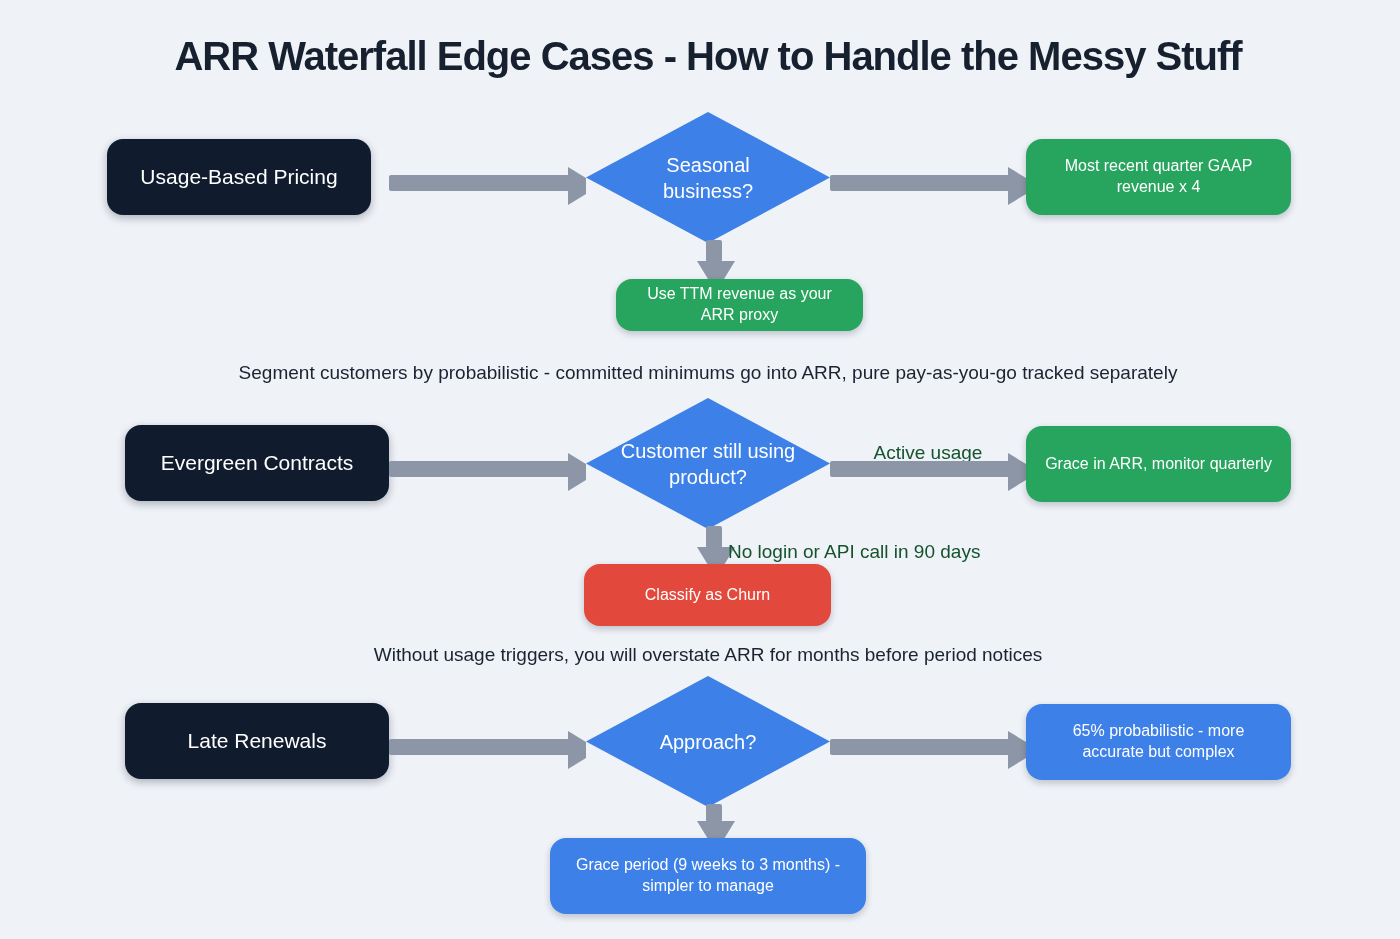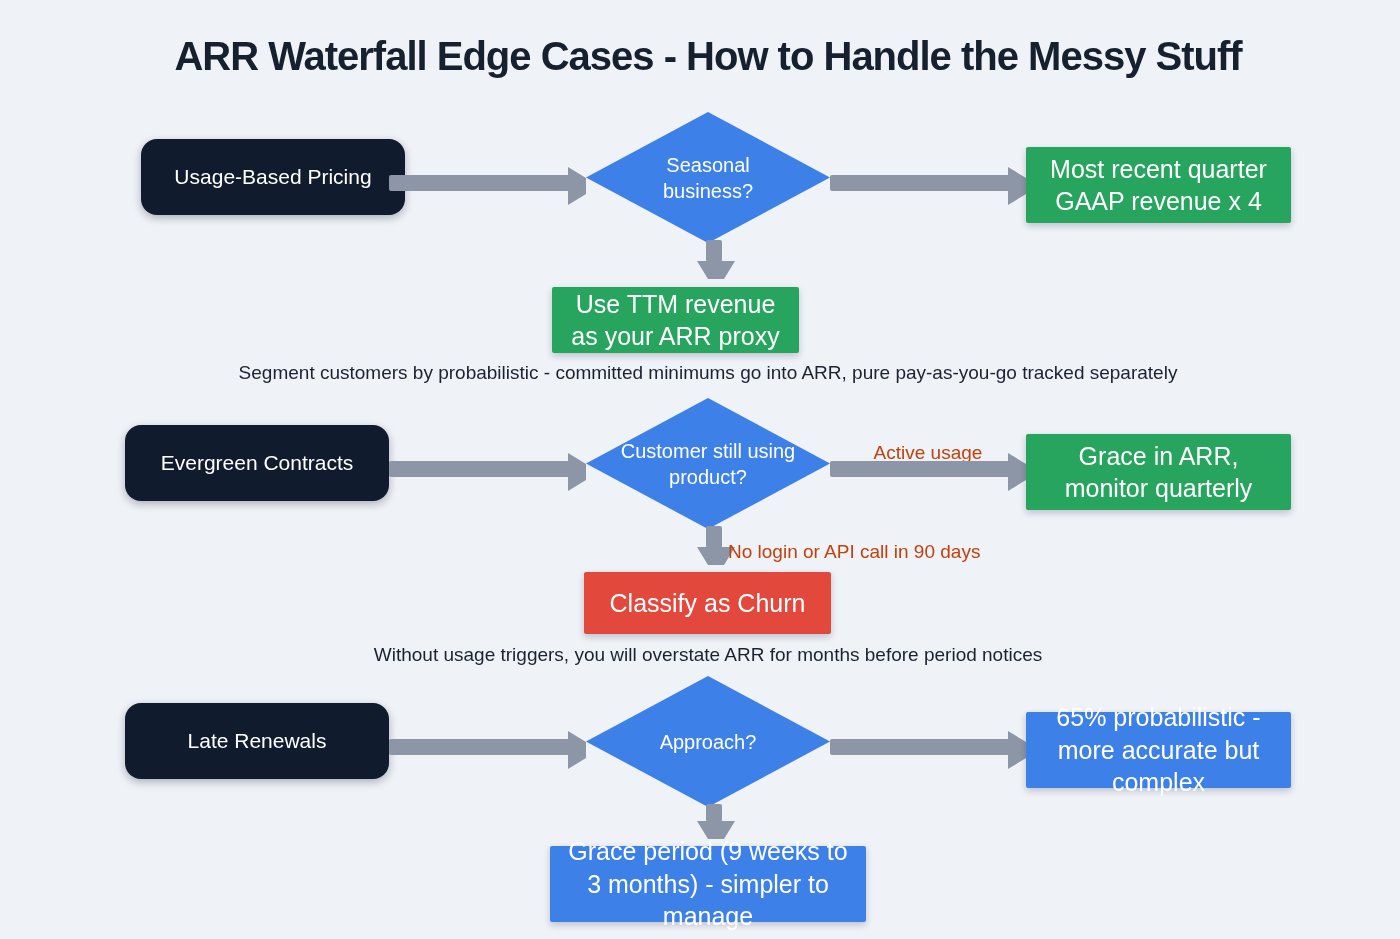--- a/index.html
+++ b/index.html
@@ -12,58 +12,58 @@
   .canvas{position:absolute;left:0;top:0;width:1400px;height:939px;}
   .title{position:absolute;left:0;top:18px;width:1400px;text-align:center;font-size:40px;font-weight:800;
          letter-spacing:-1px;color:var(--ink);}
   .node{position:absolute;display:flex;align-items:center;justify-content:center;text-align:center;
         color:var(--text_light);line-height:1.3;}
   .src{width:264px;height:76px;background:var(--node_dark);border-radius:16px;font-size:21px;font-weight:500;
        box-shadow:0 3px 8px rgba(13,25,45,.30);}
   .diamond{width:244px;height:131px;background:var(--decision_blue);
            clip-path:polygon(50% 0,100% 50%,50% 100%,0 50%);font-size:20px;font-weight:500;
            filter:drop-shadow(0 2px 3px rgba(13,25,45,.22));padding:0 34px;}
-  .result{border-radius:2px;font-size:25px;font-weight:500;padding:6px 14px;
-          box-shadow:0 3px 7px rgba(13,25,45,.22);margin-top:8px;}
+  .result{border-radius:16px;font-size:16px;font-weight:500;padding:6px 14px;
+          box-shadow:0 3px 7px rgba(13,25,45,.22);}
   .green{background:var(--result_green);}
   .red{background:var(--churn_red);}
   .blue{background:var(--option_blue);}
   .shaft-h{position:absolute;height:5px;background:var(--arrow_gray);border-radius:2px;}
   .shaft-v{position:absolute;width:5px;background:var(--arrow_gray);border-radius:2px;}
   .head-right{position:absolute;width:0;height:0;border-top:11px solid transparent;
               border-bottom:11px solid transparent;border-left:18px solid var(--arrow_gray);}
   .head-down{position:absolute;width:0;height:0;border-left:11px solid transparent;
              border-right:11px solid transparent;border-top:18px solid var(--arrow_gray);}
   .caption{position:absolute;left:0;width:1400px;text-align:center;font-size:19px;font-weight:500;color:#1b2330;}
-  .edge-label{position:absolute;font-size:19px;font-weight:500;color:#c2410c;}
+  .edge-label{position:absolute;font-size:19px;font-weight:500;color:#14532d;}
   .edge-label.center{text-align:center;}
 </style>
 </head>
 <body>
 
 <div class="canvas">
 
   <div class="title">ARR Waterfall Edge Cases - How to Handle the Messy Stuff</div>
 
-  <div class="node src" style="left:133px;top:131px;">Usage-Based Pricing</div>
+  <div class="node src" style="left:99px;top:131px;">Usage-Based Pricing</div>
 
   <div class="shaft-h" style="left:381px;top:166.5px;width:181px;"></div>
   <div class="head-right" style="left:560px;top:158.5px;"></div>
 
   <div class="node diamond" style="left:578px;top:104px;">Seasonal business?</div>
 
   <div class="shaft-h" style="left:822px;top:166.5px;width:180px;"></div>
   <div class="head-right" style="left:1000px;top:158.5px;"></div>
 
   <div class="node result green" style="left:1018px;top:131px;width:265px;height:76px;">Most recent quarter GAAP revenue x 4</div>
 
   <div class="shaft-v" style="left:697.5px;top:232px;height:22px;"></div>
   <div class="head-down" style="left:689px;top:253px;"></div>
 
-  <div class="node result green" style="left:544px;top:271px;width:247px;height:66px;">Use TTM revenue as your ARR proxy</div>
+  <div class="node result green" style="left:608px;top:271px;width:247px;height:52px;">Use TTM revenue as your ARR proxy</div>
 
   <div class="caption" style="top:346px;">Segment customers by probabilistic - committed minimums go into ARR, pure pay-as-you-go tracked separately</div>
 
   <div class="node src" style="left:117px;top:417px;">Evergreen Contracts</div>
 
   <div class="shaft-h" style="left:381px;top:452.5px;width:181px;"></div>
   <div class="head-right" style="left:560px;top:444.5px;"></div>
 
   <div class="node diamond" style="left:578px;top:390px;">Customer still using product?</div>
 

